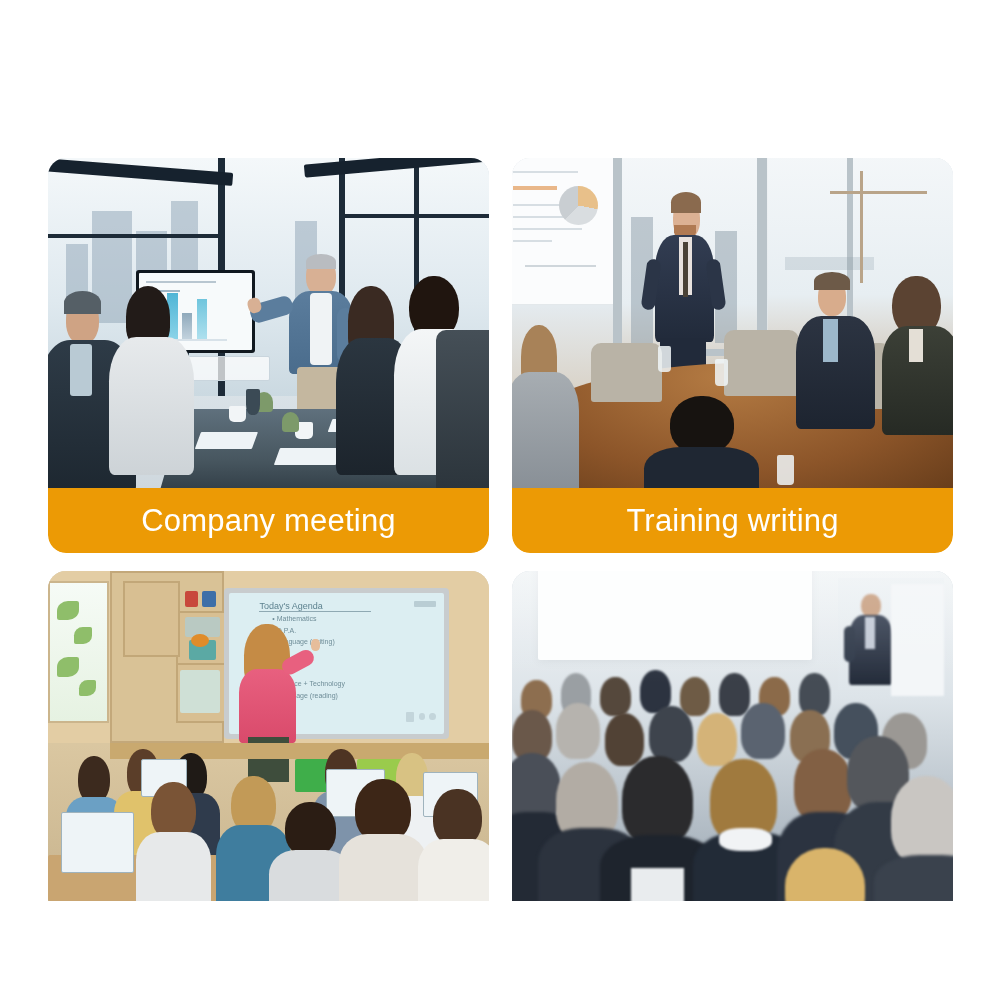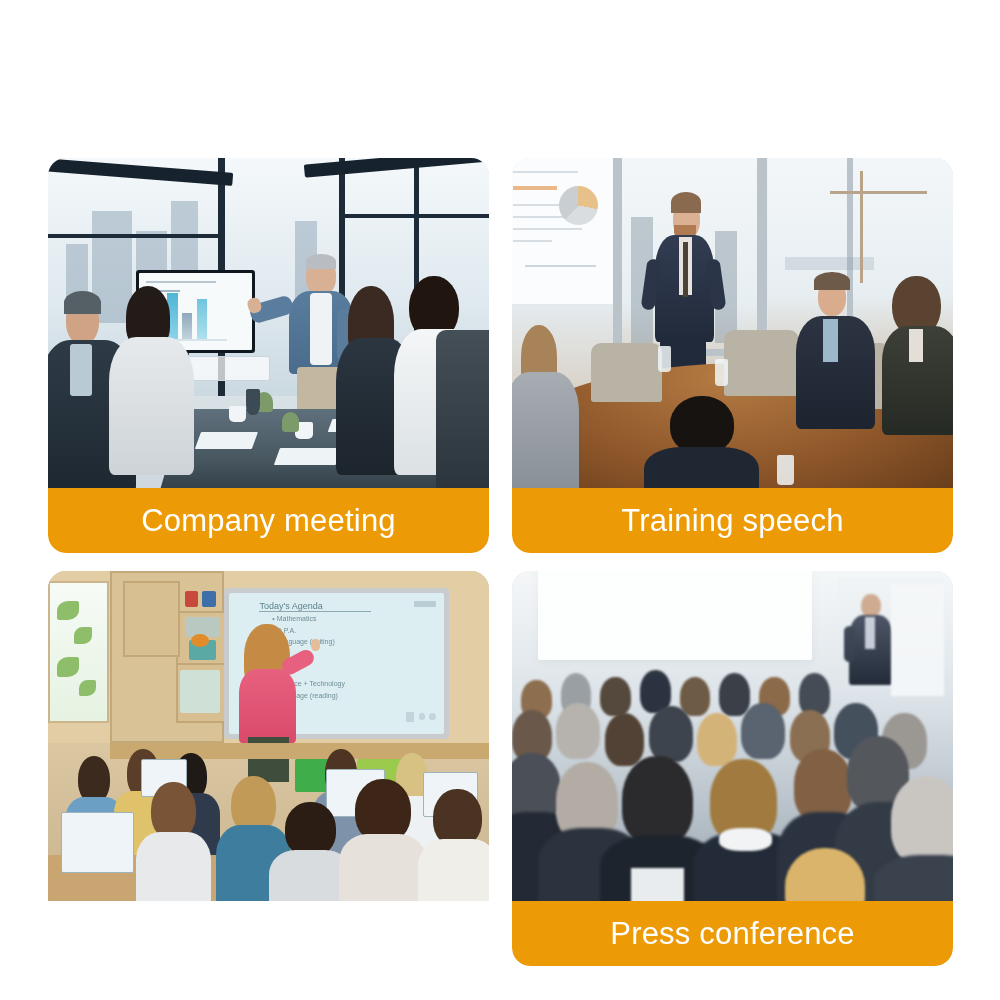--- a/index.html
+++ b/index.html
@@ -298,21 +298,21 @@
             <div class="body" style="left:0;top:28%;width:92%;height:72%;background:linear-gradient(180deg,#3c4037 0%,#262a24 100%);"></div>
             <div class="sh" style="left:32%;top:30%;width:16%;height:22%;background:#e4dfd6;"></div>
           </div>
 
           <div class="person" style="left:30%;top:72%;width:26%;height:34%;">
             <div class="head" style="left:22%;top:0;width:56%;height:52%;background:#171310;"></div>
             <div class="body" style="left:0;top:46%;width:100%;height:60%;background:#1f2733;"></div>
           </div>
         </div>
       </div>
-      <div class="caption">Training speech</div>
+      <div class="caption">Training writing</div>
     </div>
 
     <div class="card">
       <div class="photo">
         <div class="scene s3">
 
           <div class="wall" style="left:0;top:0;width:100%;height:52%;"></div>
           <div class="sh" style="left:14%;top:0;width:26%;height:52%;background:#d9c296;border:2px solid #c3a87a;box-sizing:border-box;"></div>
           <div class="shelfbox" style="left:29%;top:12%;width:11%;height:16%;"></div>
           <div class="shelfbox" style="left:29%;top:28%;width:11%;height:17%;"></div>
@@ -467,17 +467,16 @@
           <div class="shoulder" style="left:73%;top:70%;width:24%;height:34%;background:#333b46;"></div>
 
           <div class="hblur" style="left:86%;top:62%;width:16%;height:27%;background:#c9c6c2;"></div>
           <div class="shoulder" style="left:82%;top:86%;width:26%;height:20%;background:#3a424d;"></div>
 
           <div class="hblur" style="left:62%;top:84%;width:18%;height:24%;background:#d9b46a;"></div>
 
           <div class="photo-overlay" style="background:linear-gradient(180deg,rgba(255,255,255,.16) 0%,rgba(255,255,255,0) 34%);"></div>
         </div>
       </div>
-      <div class="caption">Press conference</div>
     </div>
 
   </div>
 </div>
 
 </body></html>

